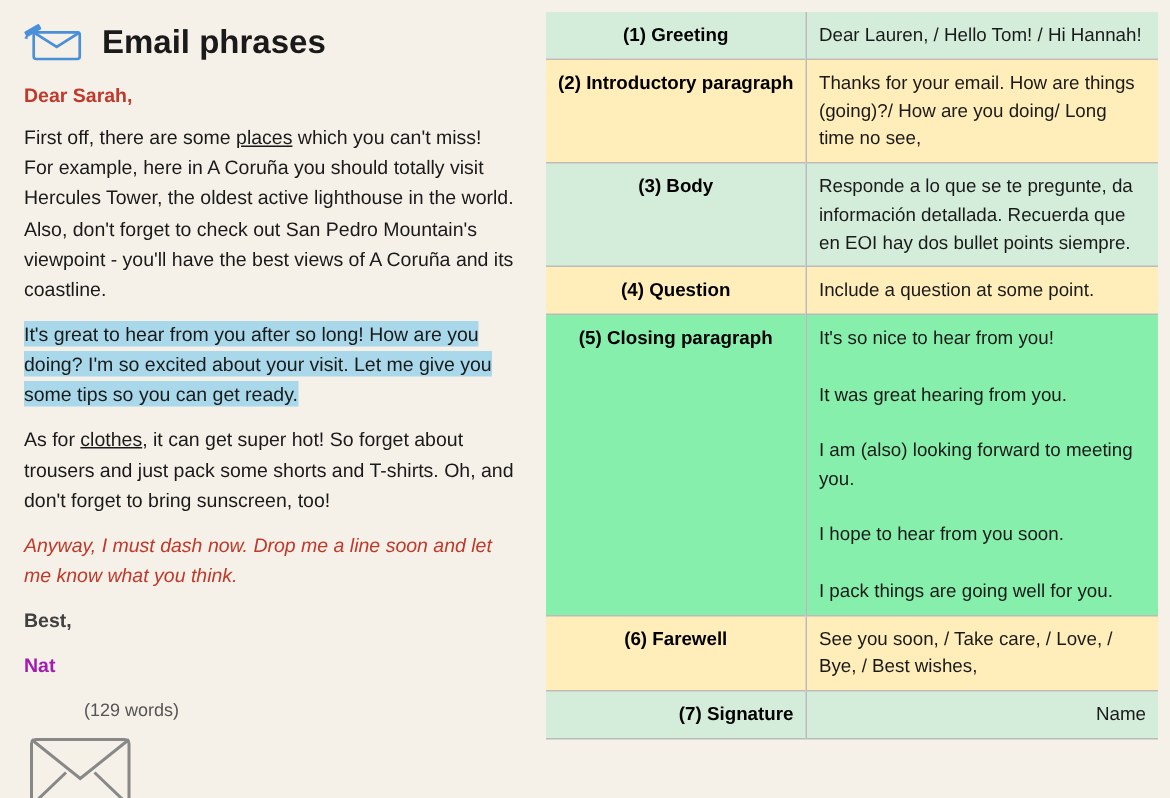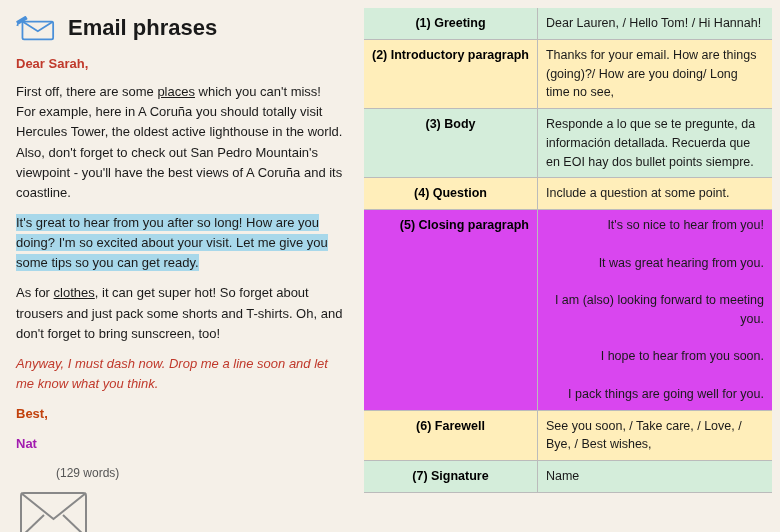--- a/index.html
+++ b/index.html
@@ -70,21 +70,21 @@
     .italic-red {
       color: #c0392b;
       font-style: italic;
     }
 
     .signature-section {
       margin-top: 4px;
     }
 
     .signature-section .farewell {
-      color: #c2410c;
+      color: #404040;
       font-weight: bold;
     }
 
     .signature-section .name {
       color: #a21caf;
       font-weight: bold;
     }
 
     .word-count-row {
       display: flex;
@@ -137,23 +137,23 @@
       white-space: nowrap;
       border-right: 1px solid #bbb;
       padding: 6px 10px;
       background: #f5f0e8;
     }
 
     .row-1 .cell-label, .row-1 .cell-content { background: #d4edda; }
     .row-2 .cell-label, .row-2 .cell-content { background: #ffeeba; }
     .row-3 .cell-label, .row-3 .cell-content { background: #d4edda; }
     .row-4 .cell-label, .row-4 .cell-content { background: #ffeeba; }
-    .row-5 .cell-label, .row-5 .cell-content { background: #d946ef; text-align: right; }
+    .row-5 .cell-label, .row-5 .cell-content { background: #86efac; }
     .row-6 .cell-label, .row-6 .cell-content { background: #ffeeba; }
-    .row-7 .cell-label, .row-7 .cell-content { background: #d4edda; }
+    .row-7 .cell-label, .row-7 .cell-content { background: #d4edda; text-align: right; }
 
     .cell-content {
       color: #1a1a1a;
     }
   </style>
 </head>
 <body>
 
 <div class="left-panel">
 

